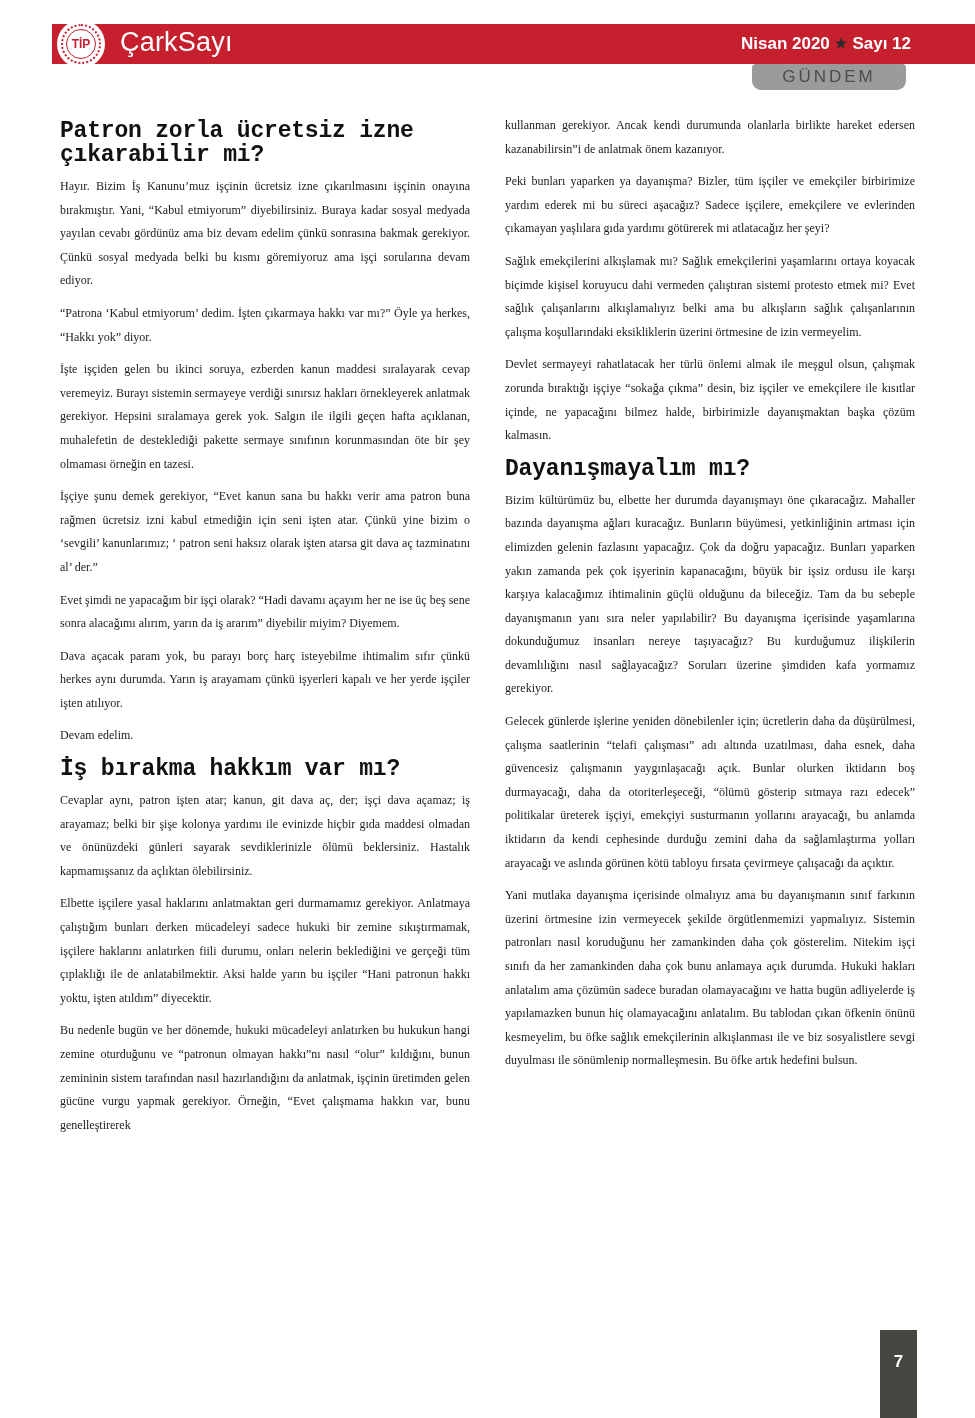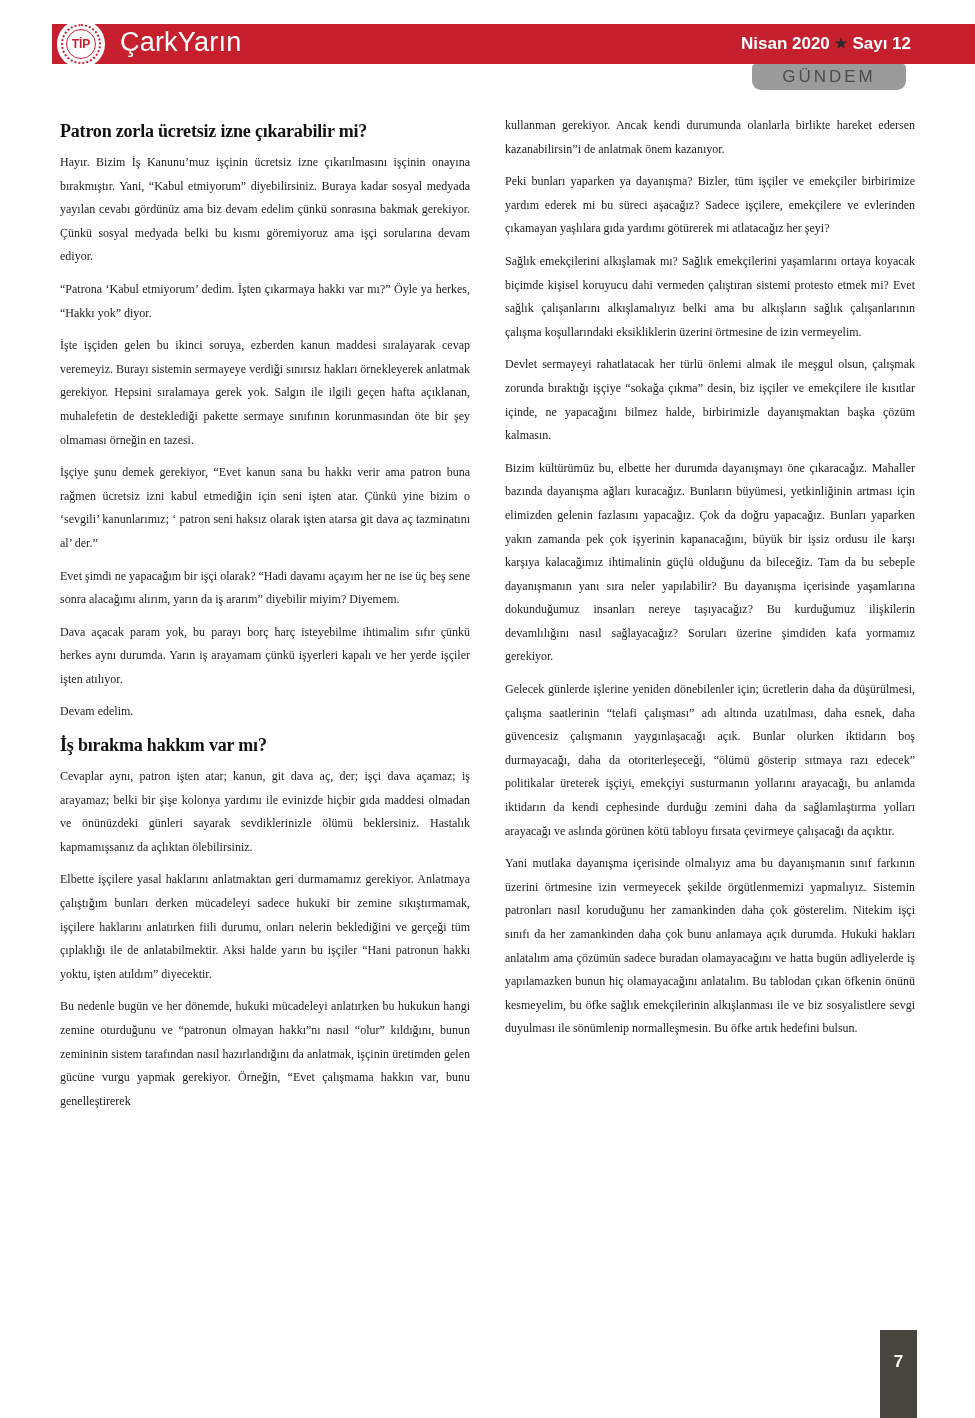--- a/index.html
+++ b/index.html
@@ -70,22 +70,22 @@
   }
   .col{width:410px;}
   .col p.paragraph{
     margin:0 0 9px 0;
     font-size:12px;line-height:23.6px;
     text-align:justify;
     color:#1b1b1b;
   }
   .col h2.heading{
     margin:5px 0 8px 0;
-    font-family:Liberation Serif, serif;
-    font-size:18px;line-height:24px;
+    font-family:Liberation Mono, monospace;
+    font-size:23px;line-height:24px;
     font-weight:bold;color:#111111;
     letter-spacing:-.2px;
   }
   
   .page-num-box{
     position:absolute;right:58px;bottom:0;top:1330px;
     width:37px;
     background:var(--pagebox-gray,#474540);
     display:flex;justify-content:center;
     font-family:"Liberation Sans",sans-serif;
@@ -99,21 +99,21 @@
 <body>
 
 <div class="page" style="--brand-red: #c6202e; --tag-gray: #9b9b9b; --pagebox-gray: #474540;">
 
   <div class="mast-bar">
     <div class="tip-logo">
       <div class="ring">
           <div class="inner">TİP</div>
         </div>
     </div>
-    <div class="mast-title"><span class="bold">Çark</span><span class="light">Yarın</span></div>
+    <div class="mast-title"><span class="bold">Çark</span><span class="light">Sayı</span></div>
     <div class="issue-info"><span>Nisan 2020</span><span class="star">★</span><span>Sayı 12</span></div>
   </div>
 
   <div class="section-tag">GÜNDEM</div>
 
   <div class="columns">
     <div class="col" id="left-col">
         <h2 class="heading">Patron zorla ücretsiz izne çıkarabilir mi?</h2>
         <p class="paragraph">Hayır. Bizim İş Kanunu’muz işçinin ücretsiz izne çıkarılmasını işçinin onayına bırakmıştır. Yani, “Kabul etmiyorum” diyebilirsiniz. Buraya kadar sosyal medyada yayılan cevabı gördünüz ama biz devam edelim çünkü sonrasına bakmak gerekiyor. Çünkü sosyal medyada belki bu kısmı göremiyoruz ama işçi sorularına devam ediyor.</p>
         <p class="paragraph">“Patrona ‘Kabul etmiyorum’ dedim. İşten çıkarmaya hakkı var mı?” Öyle ya herkes, “Hakkı yok” diyor.</p>
@@ -125,20 +125,21 @@
         <h2 class="heading">İş bırakma hakkım var mı?</h2>
         <p class="paragraph">Cevaplar aynı, patron işten atar; kanun, git dava aç, der; işçi dava açamaz; iş arayamaz; belki bir şişe kolonya yardımı ile evinizde hiçbir gıda maddesi olmadan ve önünüzdeki günleri sayarak sevdiklerinizle ölümü beklersiniz. Hastalık kapmamışsanız da açlıktan ölebilirsiniz.</p>
         <p class="paragraph">Elbette işçilere yasal haklarını anlatmaktan geri durmamamız gerekiyor. Anlatmaya çalıştığım bunları derken mücadeleyi sadece hukuki bir zemine sıkıştırmamak, işçilere haklarını anlatırken fiili durumu, onları nelerin beklediğini ve gerçeği tüm çıplaklığı ile de anlatabilmektir. Aksi halde yarın bu işçiler “Hani patronun hakkı yoktu, işten atıldım” diyecektir.</p>
         <p class="paragraph">Bu nedenle bugün ve her dönemde, hukuki mücadeleyi anlatırken bu hukukun hangi zemine oturduğunu ve “patronun olmayan hakkı”nı nasıl “olur” kıldığını, bunun zemininin sistem tarafından nasıl hazırlandığını da anlatmak, işçinin üretimden gelen gücüne vurgu yapmak gerekiyor. Örneğin, “Evet çalışmama hakkın var, bunu genelleştirerek</p>
       </div>
     <div class="col" id="right-col">
         <p class="paragraph">kullanman gerekiyor. Ancak kendi durumunda olanlarla birlikte hareket edersen kazanabilirsin”i de anlatmak önem kazanıyor.</p>
         <p class="paragraph">Peki bunları yaparken ya dayanışma? Bizler, tüm işçiler ve emekçiler birbirimize yardım ederek mi bu süreci aşacağız? Sadece işçilere, emekçilere ve evlerinden çıkamayan yaşlılara gıda yardımı götürerek mi atlatacağız her şeyi?</p>
         <p class="paragraph">Sağlık emekçilerini alkışlamak mı? Sağlık emekçilerini yaşamlarını ortaya koyacak biçimde kişisel koruyucu dahi vermeden çalıştıran sistemi protesto etmek mi? Evet sağlık çalışanlarını alkışlamalıyız belki ama bu alkışların sağlık çalışanlarının çalışma koşullarındaki eksikliklerin üzerini örtmesine de izin vermeyelim.</p>
         <p class="paragraph">Devlet sermayeyi rahatlatacak her türlü önlemi almak ile meşgul olsun, çalışmak zorunda bıraktığı işçiye “sokağa çıkma” desin, biz işçiler ve emekçilere ile kısıtlar içinde, ne yapacağını bilmez halde, birbirimizle dayanışmaktan başka çözüm kalmasın.</p>
+        <h2 class="heading">Dayanışmayalım mı?</h2>
         <p class="paragraph">Bizim kültürümüz bu, elbette her durumda dayanışmayı öne çıkaracağız. Mahaller bazında dayanışma ağları kuracağız. Bunların büyümesi, yetkinliğinin artması için elimizden gelenin fazlasını yapacağız. Çok da doğru yapacağız. Bunları yaparken yakın zamanda pek çok işyerinin kapanacağını, büyük bir işsiz ordusu ile karşı karşıya kalacağımız ihtimalinin güçlü olduğunu da bileceğiz. Tam da bu sebeple dayanışmanın yanı sıra neler yapılabilir? Bu dayanışma içerisinde yaşamlarına dokunduğumuz insanları nereye taşıyacağız? Bu kurduğumuz ilişkilerin devamlılığını nasıl sağlayacağız? Soruları üzerine şimdiden kafa yormamız gerekiyor.</p>
         <p class="paragraph">Gelecek günlerde işlerine yeniden dönebilenler için; ücretlerin daha da düşürülmesi, çalışma saatlerinin “telafi çalışması” adı altında uzatılması, daha esnek, daha güvencesiz çalışmanın yaygınlaşacağı açık. Bunlar olurken iktidarın boş durmayacağı, daha da otoriterleşeceği, “ölümü gösterip sıtmaya razı edecek” politikalar üreterek işçiyi, emekçiyi susturmanın yollarını arayacağı, bu anlamda iktidarın da kendi cephesinde durduğu zemini daha da sağlamlaştırma yolları arayacağı ve aslında görünen kötü tabloyu fırsata çevirmeye çalışacağı da açıktır.</p>
         <p class="paragraph">Yani mutlaka dayanışma içerisinde olmalıyız ama bu dayanışmanın sınıf farkının üzerini örtmesine izin vermeyecek şekilde örgütlenmemizi yapmalıyız. Sistemin patronları nasıl koruduğunu her zamankinden daha çok gösterelim. Nitekim işçi sınıfı da her zamankinden daha çok bunu anlamaya açık durumda. Hukuki hakları anlatalım ama çözümün sadece buradan olamayacağını ve hatta bugün adliyelerde iş yapılamazken bunun hiç olamayacağını anlatalım. Bu tablodan çıkan öfkenin önünü kesmeyelim, bu öfke sağlık emekçilerinin alkışlanması ile ve biz sosyalistlere sevgi duyulması ile sönümlenip normalleşmesin. Bu öfke artık hedefini bulsun.</p>
       </div>
   </div>
 
   <div class="page-num-box">
     <span>7</span>
   </div>
 

